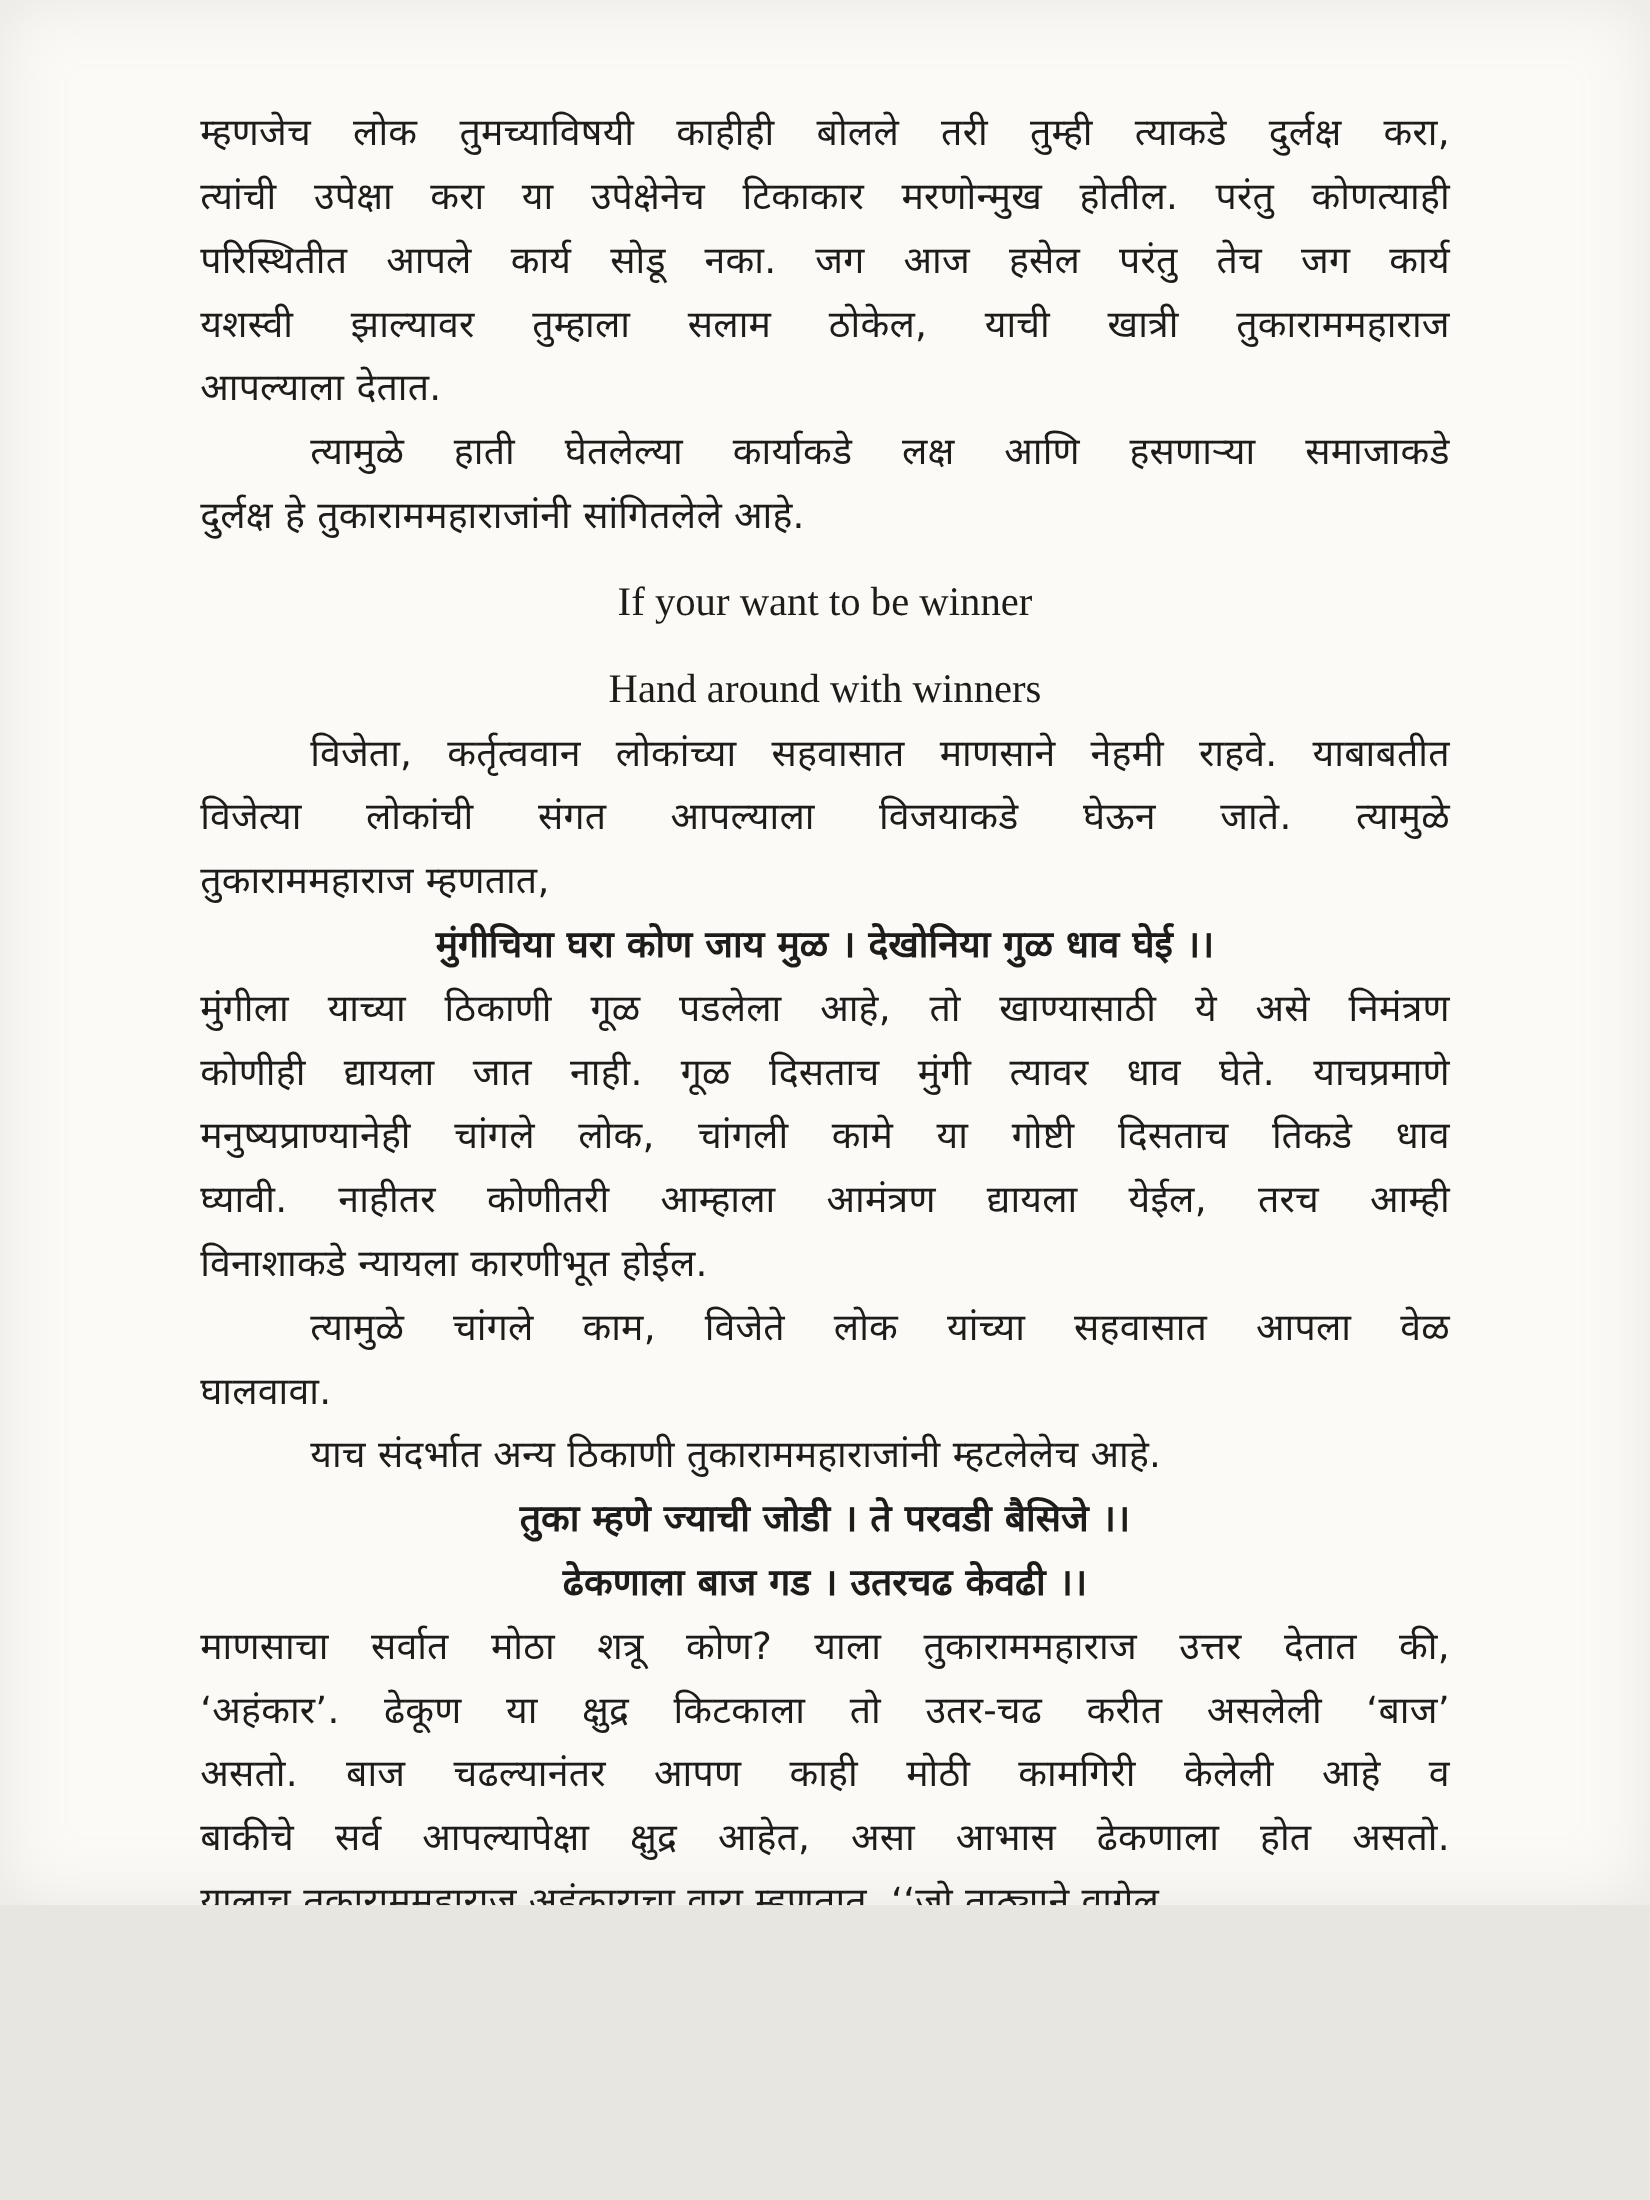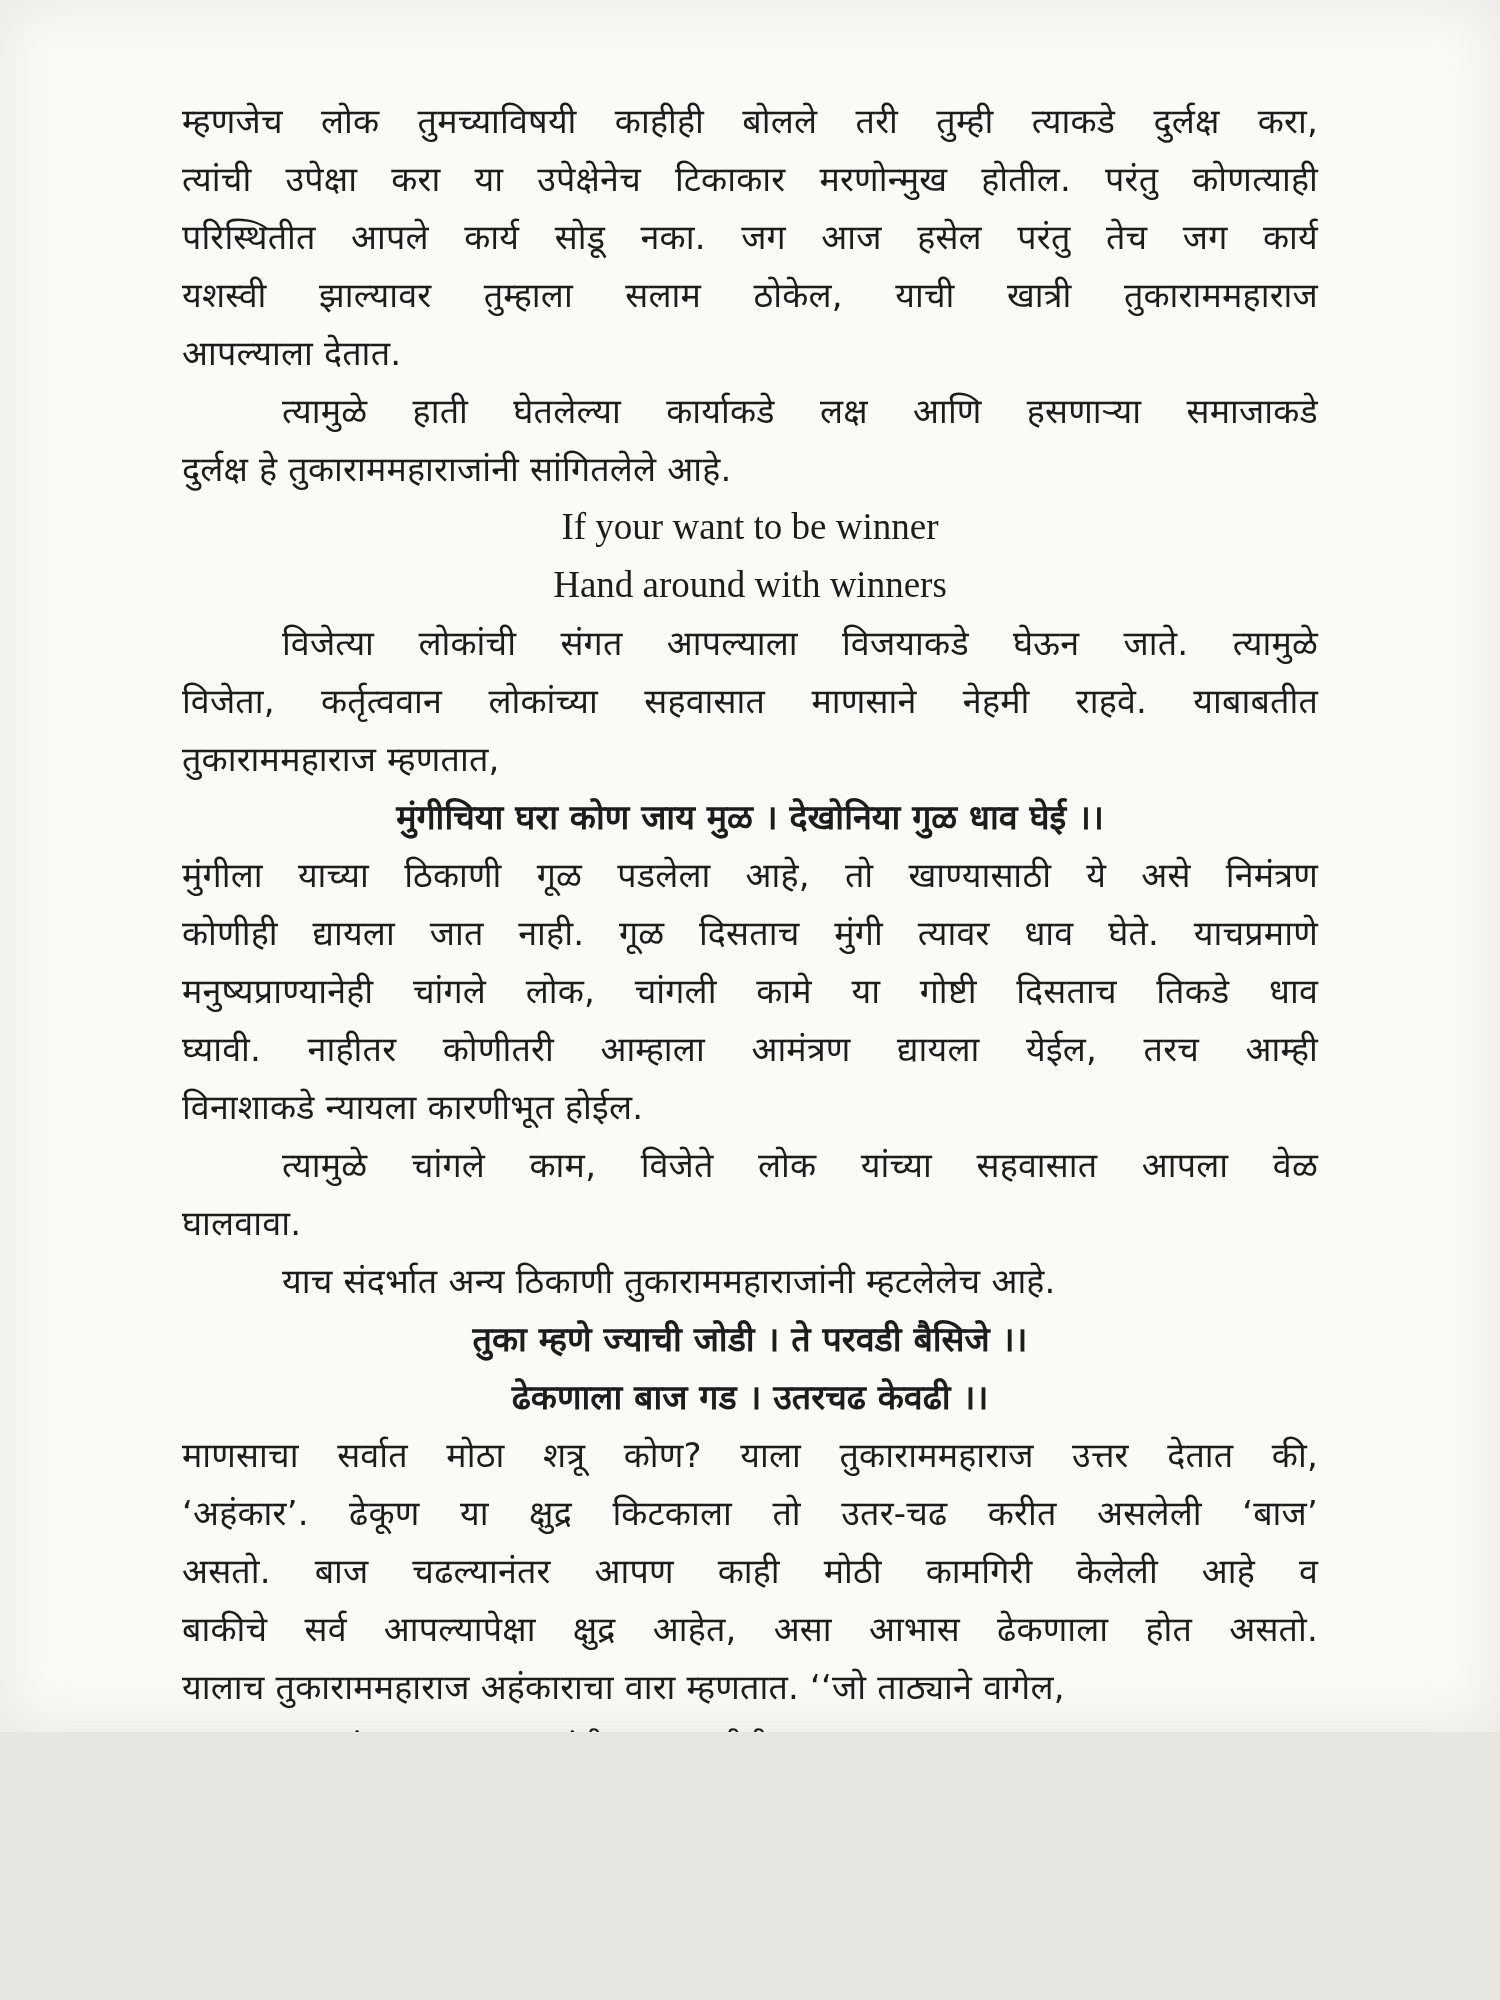--- a/index.html
+++ b/index.html
@@ -33,20 +33,21 @@
   }
   .para.indent .line:first-child {
     text-indent: 100px;
   }
   .quote-en .line {
     font-family: "Liberation Serif", serif;
     font-size: 37px;
     line-height: 58px;
     text-align: left;
     text-align-last: center;
+    margin-top: 21px;
   }
   .verse .line {
     font-size: 34px;
     line-height: 58px;
     font-weight: bold;
     text-align: right;
     text-align-last: center;
   }
   .footer {
     padding: 0 182px 0 247px;
@@ -76,22 +77,22 @@
         <div class="line">त्यामुळे हाती घेतलेल्या कार्याकडे लक्ष आणि हसणाऱ्या समाजाकडे</div>
         <div class="line">दुर्लक्ष हे तुकाराममहाराजांनी सांगितलेले आहे.</div>
       </div>
 
     <div class="quote-en">
         <div class="line">If your want to be winner</div>
         <div class="line">Hand around with winners</div>
       </div>
 
     <div class="para indent">
+        <div class="line">विजेता, कर्तृत्ववान लोकांच्या सहवासात माणसाने नेहमी राहवे. याबाबतीत</div>
         <div class="line">विजेत्या लोकांची संगत आपल्याला विजयाकडे घेऊन जाते. त्यामुळे</div>
-        <div class="line">विजेता, कर्तृत्ववान लोकांच्या सहवासात माणसाने नेहमी राहवे. याबाबतीत</div>
         <div class="line">तुकाराममहाराज म्हणतात,</div>
       </div>
 
     <div class="verse">
         <div class="line">मुंगीचिया घरा कोण जाय मुळ । देखोनिया गुळ धाव घेई ।।</div>
       </div>
 
     <div class="para">
         <div class="line">मुंगीला याच्या ठिकाणी गूळ पडलेला आहे, तो खाण्यासाठी ये असे निमंत्रण</div>
         <div class="line">कोणीही द्यायला जात नाही. गूळ दिसताच मुंगी त्यावर धाव घेते. याचप्रमाणे</div>

